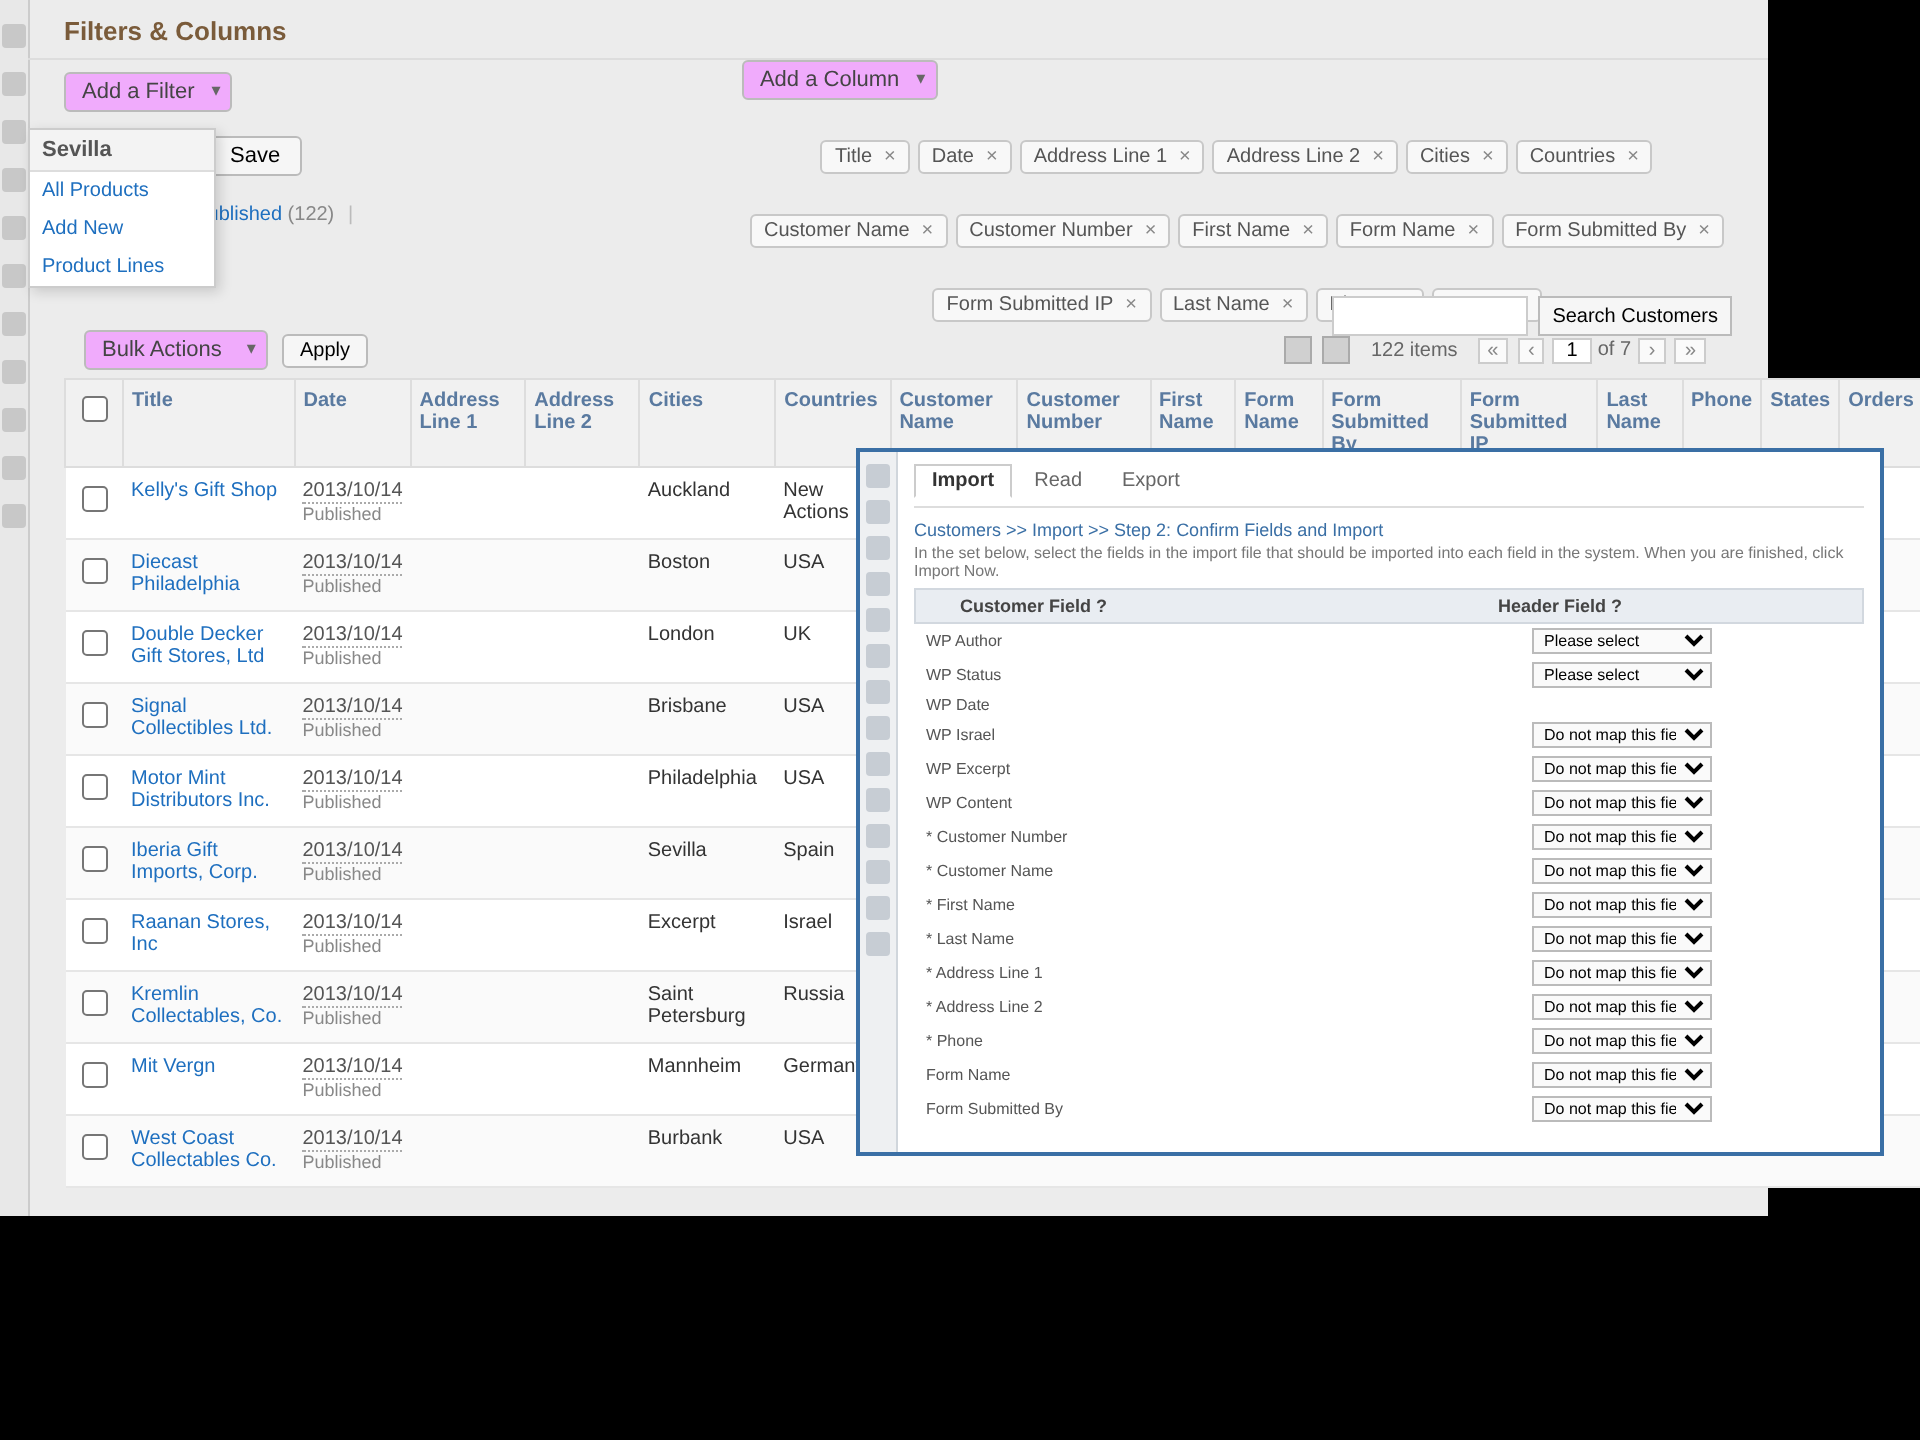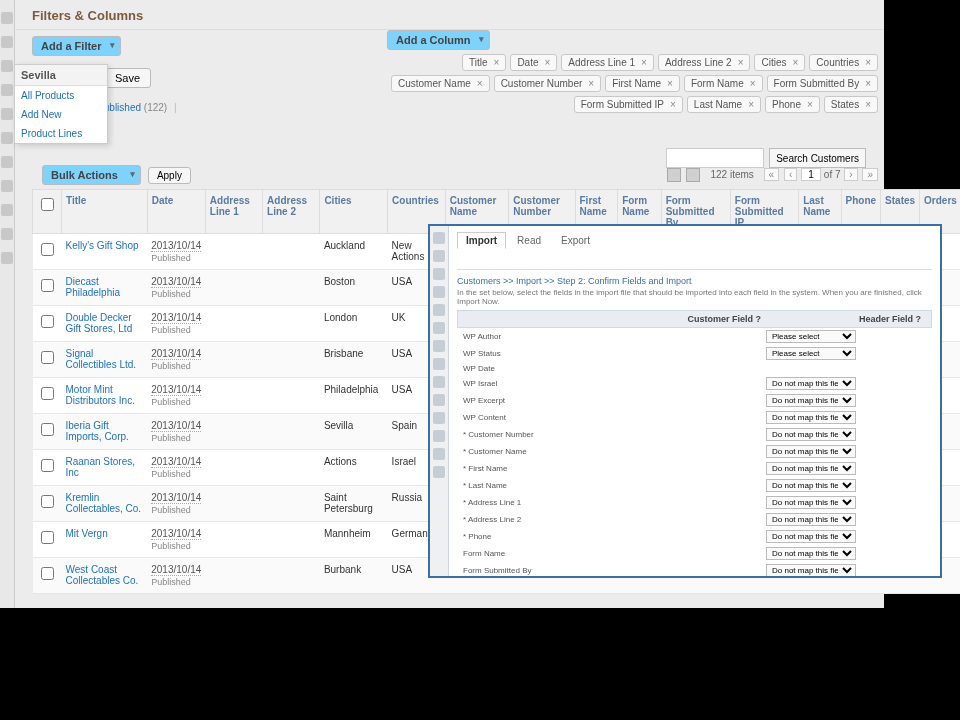--- a/index.html
+++ b/index.html
@@ -3,64 +3,64 @@
 <meta charset="utf-8">
 <style>
   html,body{margin:0;padding:0;font-family:Arial,Helvetica,sans-serif;font-size:11px;color:#333;background:#000;}
   .viewport{width:960px;height:720px;background:#000;position:relative;overflow:hidden;}
   .app{width:884px;height:608px;background:#ececec;position:relative;}
   .vtool{position:absolute;left:0;top:0;width:14px;height:608px;background:#e8e8e8;border-right:1px solid #ccc;}
   .vtool .vi{width:12px;height:12px;margin:12px 1px;background:#c8c8c8;border-radius:2px;}
   .content{position:absolute;left:14px;top:0;right:0;}
   .section-title{color:#7a5b3a;font-size:13px;font-weight:bold;padding:8px 18px 6px;border-bottom:1px solid #ddd;}
   .filters-row{padding:6px 18px;position:relative;}
-  .btn-sel{display:inline-block;background:#7dd3fc;border:1px solid #bbb;border-radius:3px;padding:3px 18px 3px 8px;font-size:11px;color:#444;position:relative;font-weight:bold;}
+  .btn-sel{display:inline-block;background:#f0abfc;border:1px solid #bbb;border-radius:3px;padding:3px 18px 3px 8px;font-size:11px;color:#444;position:relative;}
   .btn-sel::after{content:"▾";position:absolute;right:5px;top:3px;font-size:9px;color:#666;}
-  .col-area{position:absolute;right:6px;top:0;}
-  .chip-row{margin-top:4px;text-align:right;white-space:nowrap;}
+  .col-area{position:absolute;right:22px;top:0;}
+  .chip-row{margin-top:20px;text-align:center;white-space:nowrap;}
   .chip{display:inline-block;background:#f8f8f8;border:1px solid #c8c8c8;border-radius:3px;padding:2px 6px;font-size:10px;color:#555;margin-left:4px;}
   .chip .x{color:#888;margin-left:6px;cursor:pointer;}
   .under-filters{padding:6px 18px;}
   .save-btn{background:#f6f6f6;border:1px solid #bbb;border-radius:3px;padding:3px 10px;font-size:11px;margin-left:72px;}
   .flyout{position:absolute;left:14px;top:64px;width:92px;background:#fff;border:1px solid #ccc;box-shadow:2px 2px 6px rgba(0,0,0,.15);z-index:5;}
   .flyout .fh{background:#f3f3f3;border-bottom:1px solid #ddd;padding:4px 6px;font-weight:bold;color:#555;font-size:11px;}
   .flyout .fi{padding:4px 6px;color:#1e6fbf;font-size:10px;cursor:pointer;}
   .list-head{padding:8px 18px 4px 28px;font-size:10px;}
   .list-head .lh{color:#1e6fbf;}
   .list-head .cnt{color:#888;}
   .list-head .sep{color:#bbb;margin:0 4px;}
   .search-bar{position:absolute;right:18px;top:148px;}
   .search-bar input{border:1px solid #ccc;height:16px;width:90px;font-size:10px;padding:1px 3px;}
   .search-bar button{border:1px solid #bbb;background:#f6f6f6;height:20px;font-size:10px;padding:0 6px;margin-left:2px;}
   .bulk-row{padding:2px 18px 4px 28px;position:relative;}
   .bulk-row .apply-btn{border:1px solid #bbb;background:#f6f6f6;border-radius:3px;padding:2px 8px;font-size:10px;margin-left:4px;margin-top:48px;}
-  .pager{position:absolute;right:5px;top:168px;font-size:10px;color:#666;padding-left:11px;}
+  .pager{position:absolute;right:30px;top:168px;font-size:10px;color:#666;padding-left:11px;}
   .pager .pg{display:inline-block;border:1px solid #ccc;background:#fafafa;padding:0 4px;margin:0 1px;color:#888;}
   .pager input{width:18px;border:1px solid #ccc;text-align:center;font-size:10px;padding:0;}
   .pager .view-ic{display:inline-block;width:12px;height:12px;background:#d0d0d0;border:1px solid #aaa;margin-right:2px;vertical-align:middle;}
   table.grid{width:930px;margin-left:18px;border-collapse:collapse;font-size:10px;}
   table.grid th{background:#f1f1f1;border:1px solid #ddd;padding:5px 4px;text-align:left;color:#5a7aa0;font-weight:bold;vertical-align:top;}
   table.grid td{border-bottom:1px solid #e6e6e6;padding:6px 4px;vertical-align:top;background:#fff;}
   table.grid tr.alt td{background:#fafafa;}
   .title-link{color:#1e6fbf;font-weight:normal;}
   .date-txt{color:#555;border-bottom:1px dotted #aaa;display:inline-block;}
   .pub-txt{color:#888;font-size:9px;}
   .chkcol{width:14px;}
   .modal{position:absolute;left:428px;top:224px;width:510px;height:350px;border:2px solid #3a6fa5;background:#fff;z-index:10;}
   .modal-inner{display:flex;height:100%;}
   .modal-tool{width:18px;background:#eef0f2;border-right:1px solid #d0d6dc;}
   .modal-tool .mi{width:12px;height:12px;margin:6px 3px;background:#c7cdd4;border-radius:2px;}
   .modal-body{flex:1;padding:6px 8px;overflow:hidden;}
-  .tabs{border-bottom:1px solid #ddd;padding-bottom:20px;}
+  .tabs{border-bottom:1px solid #ddd;padding-bottom:4px;}
   .tab{display:inline-block;padding:2px 8px;font-size:10px;color:#666;border:1px solid transparent;margin-right:2px;}
   .tab.active{border:1px solid #ccc;border-bottom:1px solid #fff;background:#fff;color:#333;font-weight:bold;}
   .crumb{color:#3a6fa5;font-size:9px;margin:6px 0 2px;}
   .instr{color:#777;font-size:8px;margin-bottom:4px;}
   .req-note{color:#777;font-size:8px;margin-bottom:6px;}
-  .map-head{display:flex;background:#e9edf2;border:1px solid #d2d8df;padding:3px 10px;font-size:9px;color:#444;font-weight:bold;text-align:right;}
+  .map-head{display:flex;background:#e9edf2;border:1px solid #d2d8df;padding:3px 22px;font-size:9px;color:#444;font-weight:bold;}
   .map-head .c1{flex:1;}
   .map-head .c2{width:160px;}
   .map-row{display:flex;padding:2px 6px;font-size:8px;color:#555;align-items:center;}
   .map-row .c1{flex:1;}
   .map-row .c2{width:160px;}
   .map-row select{font-size:8px;border:1px solid #bbb;background:#fafafa;padding:0 1px;width:90px;}
 </style>
 </head>
 <body>
 
@@ -265,21 +265,21 @@
               <td></td>
               <td></td>
               <td></td>
             </tr>
             <tr>
               <td><input type="checkbox" style=""></td>
               <td><span class="title-link">Raanan Stores, Inc</span></td>
               <td><span class="date-txt">2013/10/14</span><br><span class="pub-txt">Published</span></td>
               <td></td>
               <td></td>
-              <td>Actions</td>
+              <td>Excerpt</td>
               <td>Israel</td>
               <td></td>
               <td></td>
               <td></td>
               <td></td>
               <td></td>
               <td></td>
               <td></td>
               <td></td>
               <td></td>

